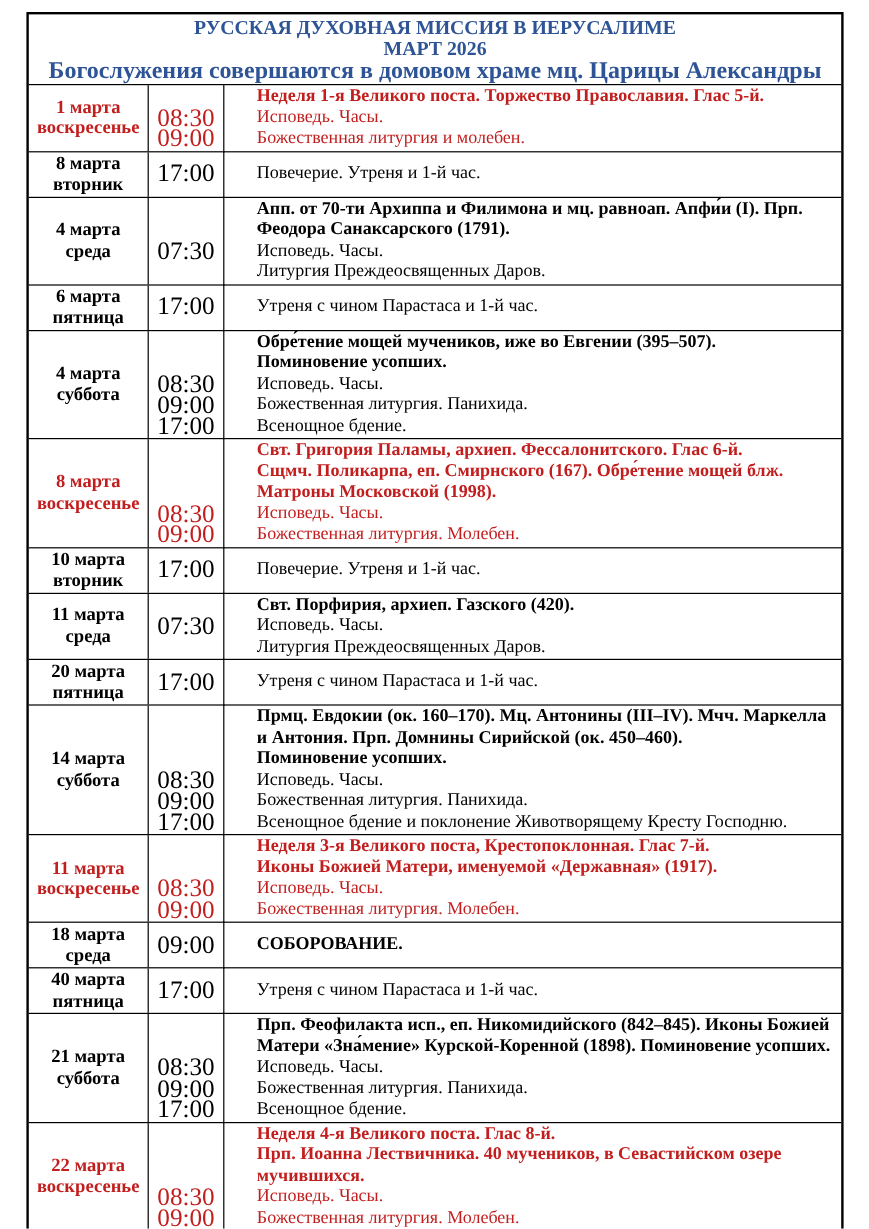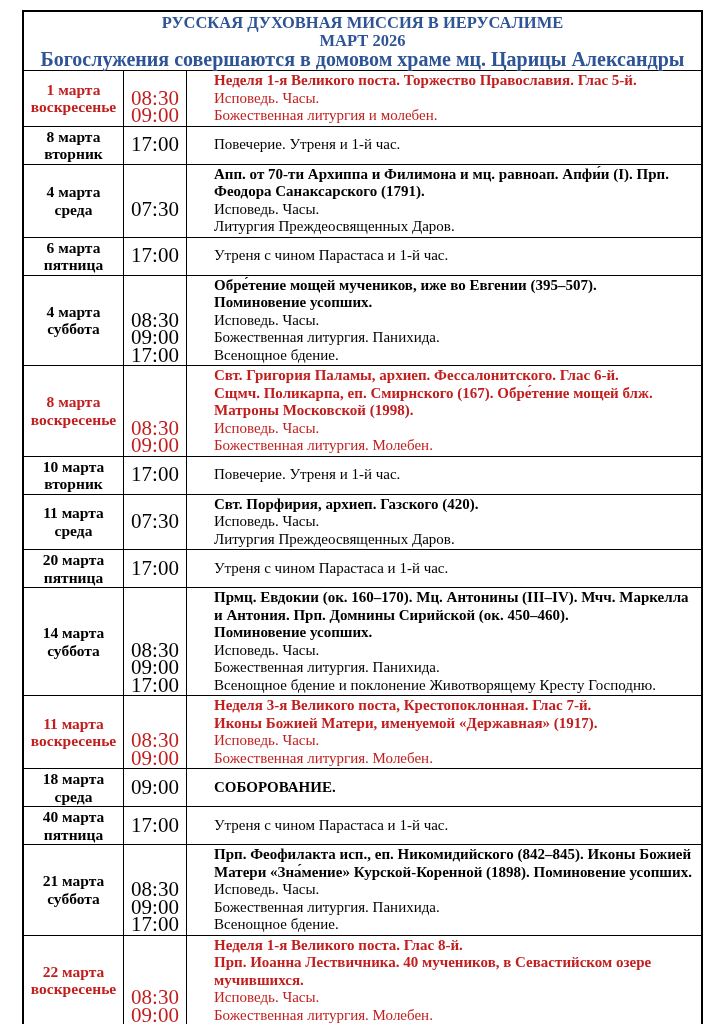--- a/index.html
+++ b/index.html
@@ -276,21 +276,21 @@
         </div>
         <div class="row red">
           <div class="date">
             <div class="">22 марта</div>
             <div class="">воскресенье</div>
           </div>
           <div class="content">
             <div class="vline"></div>
             <div class="grid">
               <div class="time"></div>
-              <div class="text b">Неделя 1-я Великого поста. Глас 8-й.</div>
+              <div class="text b">Неделя 4-я Великого поста. Глас 8-й.</div>
               <div class="time"></div>
               <div class="text b">Прп. Иоанна Лествичника. 40 мучеников, в Севастийском озере мучившихся.</div>
               <div class="time">08:30</div>
               <div class="text">Исповедь. Часы.</div>
               <div class="time">09:00</div>
               <div class="text">Божественная литургия. Молебен.</div>
             </div>
           </div>
         </div>
       </div>

